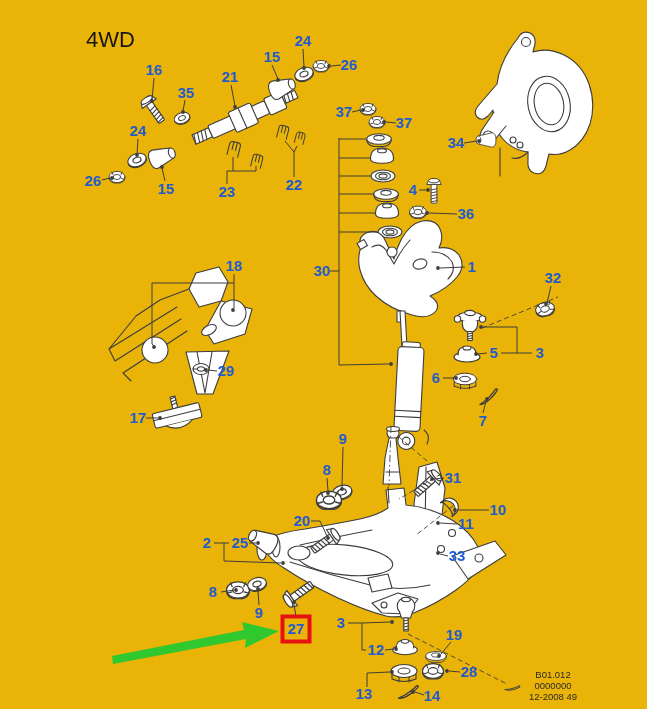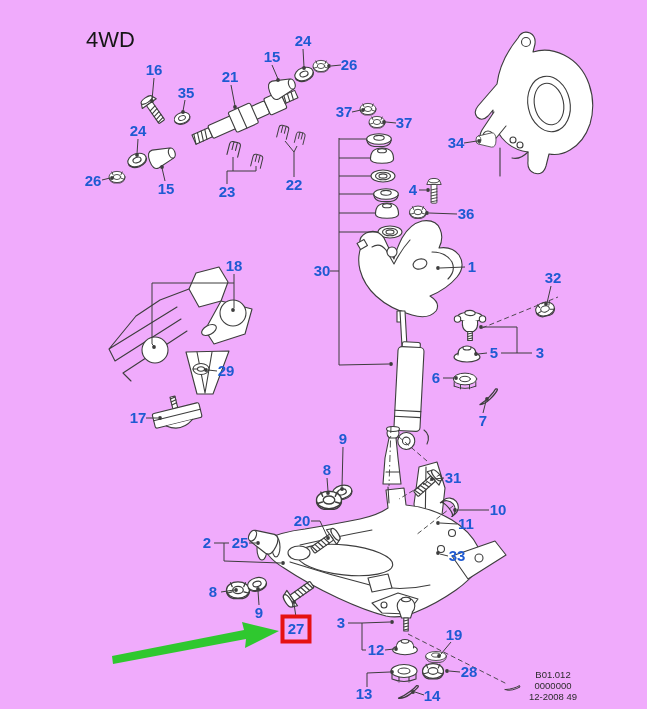--- a/index.html
+++ b/index.html
@@ -1,16 +1,16 @@
 <!DOCTYPE html>
 <html><head>
 <meta charset="utf-8">
 <style>
   html,body{margin:0;padding:0;background:#fff;}
-  .page{position:relative;width:647px;height:709px;background:#f0abfc;overflow:hidden;
+  .page{position:relative;width:647px;height:709px;background:#eab308;overflow:hidden;
         font-family:"Liberation Sans",sans-serif;}
   svg{display:block;}
   .art{fill:#ffffff;stroke-width:1.1;stroke-linecap:round;stroke-linejoin:round;}
   .ld{fill:none;stroke-width:1;}
   .dd{fill:none;stroke-width:0.9;stroke-dasharray:5 3;}
   .dot{stroke:none;}
   .callout{font:bold 15px "Liberation Sans",sans-serif;text-anchor:middle;}
   .title-text{font:22px "Liberation Sans",sans-serif;fill:#161616;stroke:none;}
   .footer-text{font:9.5px "Liberation Sans",sans-serif;fill:#2b2b2b;stroke:none;text-anchor:middle;}
 </style>

